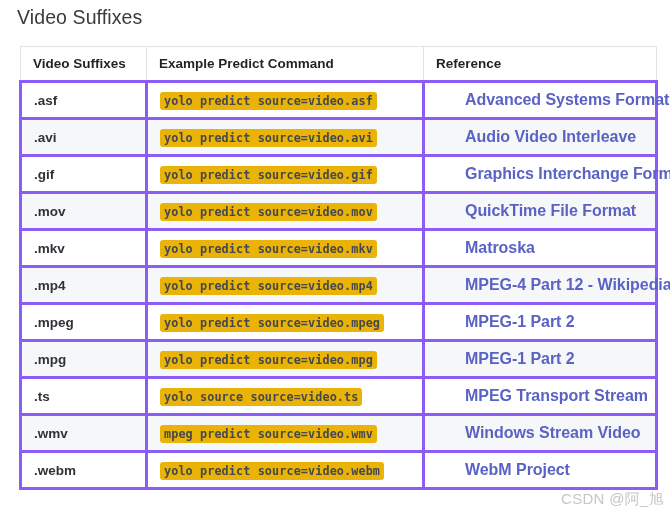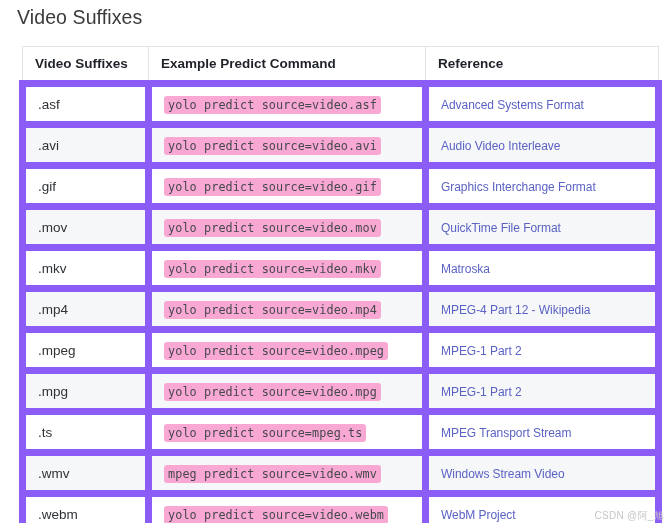--- a/index.html
+++ b/index.html
@@ -53,27 +53,28 @@
     color: #1f2328;
     padding: 9px 10px 9px 12px;
     border: 1px solid #e2e3e5;
     background: #ffffff;
     height: 14px;
     vertical-align: middle;
     white-space: nowrap;
   }
 
   table.suffix-table td {
-    border: 7px solid #8b5cf6;
+    border: 3px solid #8b5cf6;
     padding: 7px 10px 7px 12px;
     vertical-align: middle;
     height: 20px;
     font-size: 13.5px;
     color: #2f3337;
     white-space: nowrap;
+    font-weight: bold;
   }
 
   table.suffix-table tbody tr:nth-child(even) td {
     background: #f6f7f8;
   }
   table.suffix-table tbody tr:nth-child(odd) td {
     background: #ffffff;
   }
 
   td.suffix-cell {
@@ -82,39 +83,40 @@
   }
 
   td.cmd-cell {
     padding-left: 10px;
   }
 
   code.cmd {
     font-family: "DejaVu Sans Mono", "Liberation Mono", monospace;
     font-size: 11.8px;
     color: #45484d;
-    background: #f9a8d4;
+    background: #eab308;
     border-radius: 3px;
     padding: 2px 4px;
     white-space: nowrap;
     letter-spacing: 0.1px;
   }
 
   td.ref-cell a.ref-link {
     color: #5a62c4;
     text-decoration: none;
-    font-size: 12px;
+    font-size: 16px;
     letter-spacing: -0.05px;
+    margin-left: 28px;
   }
 
   .watermark {
     position: absolute;
     right: 6px;
-    bottom: 0;
-    font-size: 10px;
+    bottom: 14px;
+    font-size: 15px;
     color: #c6c6c6;
     font-family: "Liberation Sans", sans-serif;
     white-space: nowrap;
     letter-spacing: 0.3px;
   }
 </style>
 </head>
 <body>
 
 <h1 class="page-title">Video Suffixes</h1>
@@ -169,21 +171,21 @@
           <td class="cmd-cell"><code class="cmd">yolo predict source=video.mpeg</code></td>
           <td class="ref-cell"><a class="ref-link" href="#">MPEG-1 Part 2</a></td>
         </tr>
         <tr>
           <td class="suffix-cell">.mpg</td>
           <td class="cmd-cell"><code class="cmd">yolo predict source=video.mpg</code></td>
           <td class="ref-cell"><a class="ref-link" href="#">MPEG-1 Part 2</a></td>
         </tr>
         <tr>
           <td class="suffix-cell">.ts</td>
-          <td class="cmd-cell"><code class="cmd">yolo predict source=mpeg.ts</code></td>
+          <td class="cmd-cell"><code class="cmd">yolo source source=video.ts</code></td>
           <td class="ref-cell"><a class="ref-link" href="#">MPEG Transport Stream</a></td>
         </tr>
         <tr>
           <td class="suffix-cell">.wmv</td>
           <td class="cmd-cell"><code class="cmd">mpeg predict source=video.wmv</code></td>
           <td class="ref-cell"><a class="ref-link" href="#">Windows Stream Video</a></td>
         </tr>
         <tr>
           <td class="suffix-cell">.webm</td>
           <td class="cmd-cell"><code class="cmd">yolo predict source=video.webm</code></td>

